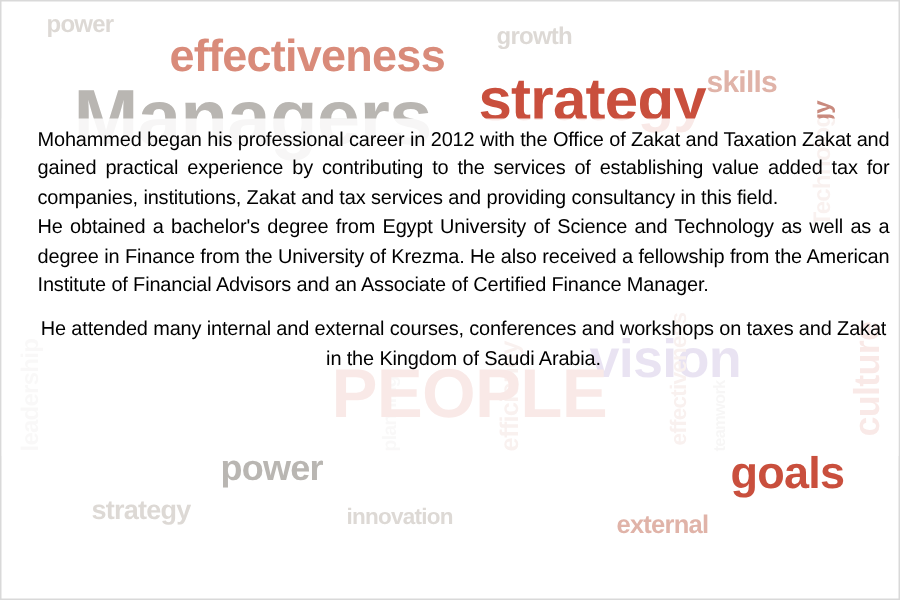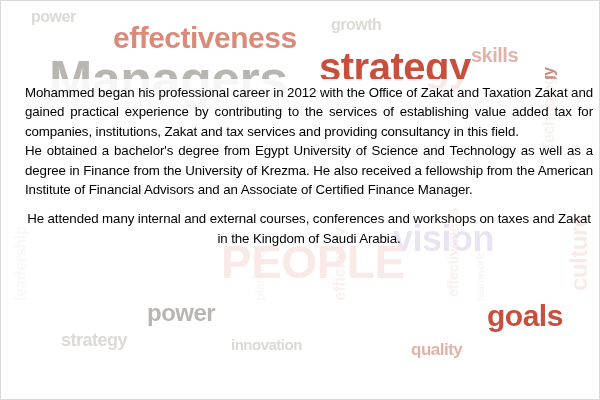--- a/index.html
+++ b/index.html
@@ -78,21 +78,21 @@
       <span class="wc rot90" style="left: 330px; top: 300px; font-size: 17px; color: rgb(201, 138, 126);">efficiency</span>
       <span class="wc rot90" style="left: 444px; top: 296px; font-size: 15px; color: rgb(201, 138, 126);">effectiveness</span>
       <span class="wc rot90" style="left: 566px; top: 290px; font-size: 24px; color: rgb(201, 79, 61);">culture</span>
       <span class="wc rot90" style="left: 12px; top: 300px; font-size: 16px; color: rgb(201, 198, 194);">leadership</span>
       <span class="wc rot90" style="left: 474px; top: 300px; font-size: 11px; color: rgb(185, 182, 178);">teamwork</span>
       <span class="wc rot90" style="left: 540px; top: 150px; font-size: 16px; color: rgb(201, 138, 126);">Technology</span>
       <span class="wc rot90" style="left: 252px; top: 300px; font-size: 13px; color: rgb(201, 198, 194);">planning</span>
       <span class="wc" style="left: 220px; top: 238px; font-size: 46px; color: rgb(201, 79, 61);">PEOPLE</span>
       <span class="wc" style="left: 60px; top: 330px; font-size: 18px; color: rgb(221, 217, 213);">strategy</span>
       <span class="wc" style="left: 230px; top: 336px; font-size: 15px; color: rgb(221, 217, 213);">innovation</span>
-      <span class="wc" style="left: 410px; top: 340px; font-size: 17px; color: rgb(224, 179, 168);">quality</span>
+      <span class="wc" style="left: 410px; top: 340px; font-size: 17px; color: rgb(224, 179, 168);">external</span>
       <span class="wc" style="left: 330px; top: 16px; font-size: 16px; color: rgb(221, 217, 213);">growth</span>
       <span class="wc" style="left: 470px; top: 44px; font-size: 20px; color: rgb(224, 179, 168); text-align: center;">skills</span>
       <span class="wc" style="left: 30px; top: 8px; font-size: 16px; color: rgb(221, 217, 213);">power</span>
     </div>
 
   <div id="textblock">
     <p class="para">Mohammed began his professional career in 2012 with the Office of Zakat and Taxation Zakat and gained practical experience by contributing to the services of establishing value added tax for companies, institutions, Zakat and tax services and providing consultancy in this field.</p>
     <p class="para">He obtained a bachelor's degree from Egypt University of Science and Technology as well as a degree in Finance from the University of Krezma. He also received a fellowship from the American Institute of Financial Advisors and an Associate of Certified Finance Manager.</p>
     <p class="para">He attended many internal and external courses, conferences and workshops on taxes and Zakat in the Kingdom of Saudi Arabia.</p>
   </div>

